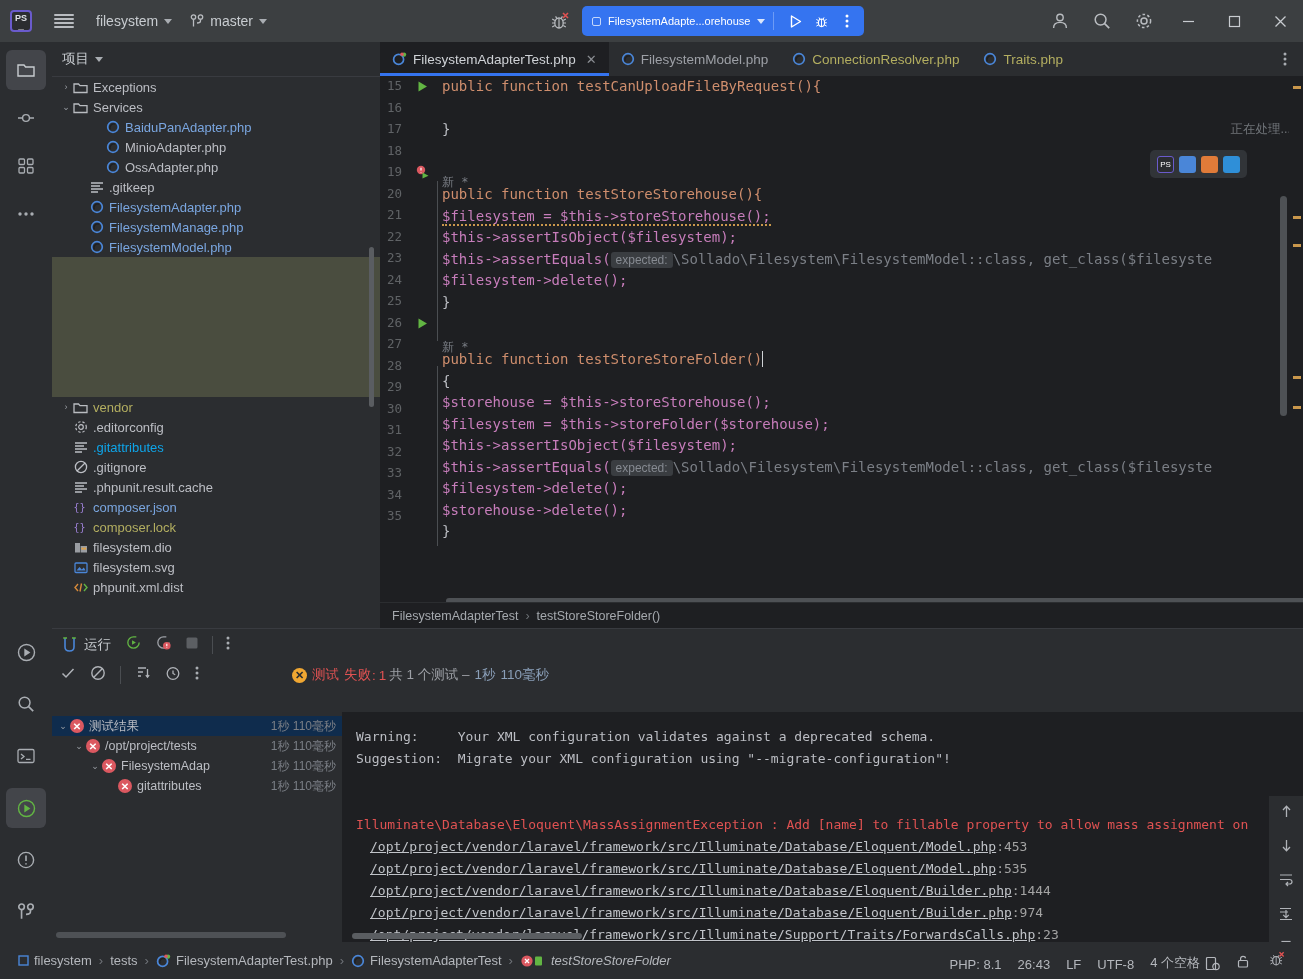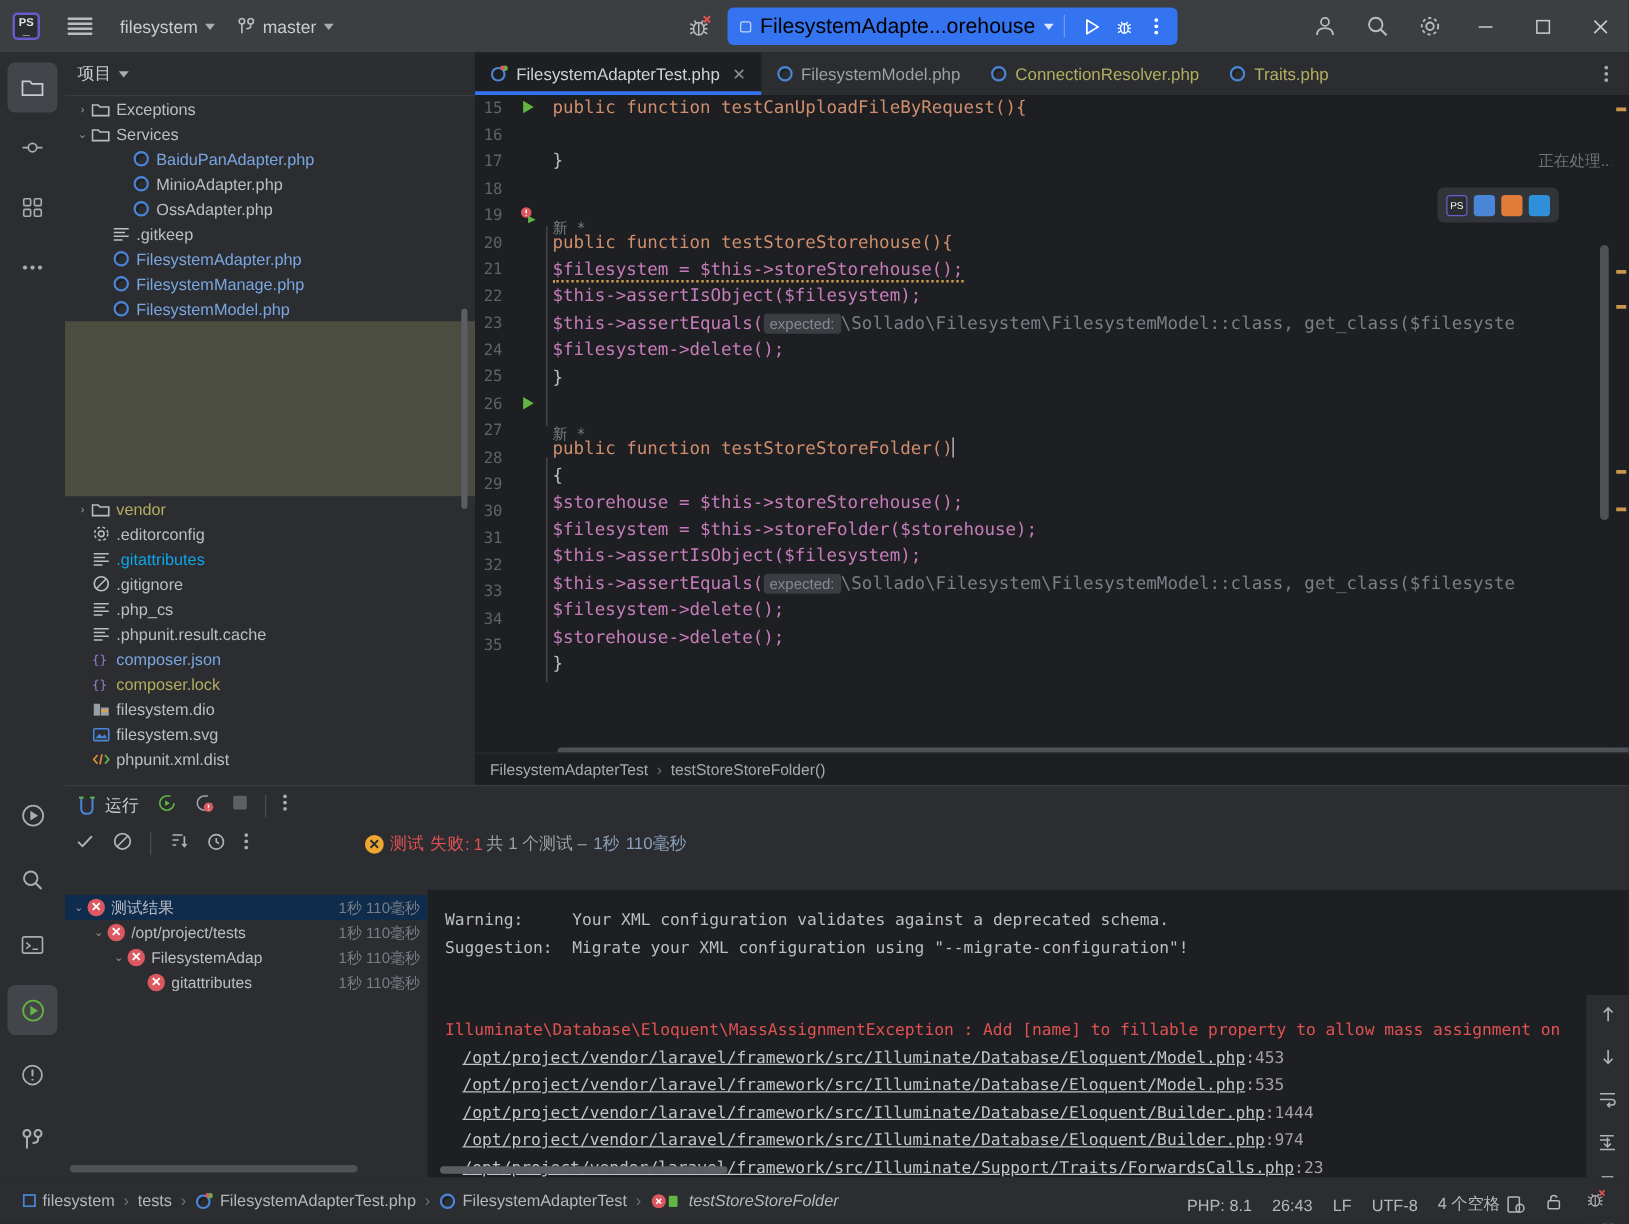--- a/index.html
+++ b/index.html
@@ -30,21 +30,21 @@
   .chev { width: 0; height: 0; border-left: 4px solid transparent; border-right: 4px solid transparent; border-top: 5px solid #a9adb2; }
   .branch-chip { display: flex; align-items: center; gap: 6px; margin-left: 18px; font-size: 14px; color: #c8ccd0; cursor: pointer; }
 
   .tb-center { position: absolute; left: 548px; top: 0; height: 42px; display: flex; align-items: center; gap: 10px; }
   .bug-x { position: relative; width: 24px; height: 24px; cursor: pointer; }
   .runcfg {
     display: flex; align-items: center; height: 30px; background: #3574f0;
     border-radius: 5px; padding: 0 4px 0 10px; cursor: pointer;
   }
   .runcfg .sqr { width: 9px; height: 9px; border: 1.5px solid #c4d7fb; border-radius: 2px; margin-right: 7px; }
-  .runcfg .name { font-size: 17px; color: #000000; }
+  .runcfg .name { font-size: 11px; color: #ffffff; }
   .runcfg .dn { margin-left: 7px; width:0;height:0;border-left:4px solid transparent;border-right:4px solid transparent;border-top:5px solid #dbe6fb; }
   .runcfg .sep { width: 1px; height: 18px; background: #6d9bf5; margin: 0 8px; }
   .runcfg .ic { width: 26px; height: 26px; display: flex; align-items: center; justify-content: center; border-radius: 4px; }
 
   .tb-right { position: absolute; right: 0; top: 0; height: 42px; display: flex; align-items: center; }
   .tb-icon { width: 42px; height: 42px; display: flex; align-items: center; justify-content: center; cursor: pointer; }
   .win-btn { width: 46px; height: 42px; display: flex; align-items: center; justify-content: center; cursor: pointer; }
 
   
   .actbar {
@@ -528,29 +528,20 @@
           </div>
           <div class="row" style="padding-left:8px;">
             <span class="arrow"></span>
             <span class="ic">
               <svg width="14" height="14" viewBox="0 0 14 14">
                 <circle cx="7" cy="7" r="5.6" fill="none" stroke="#bcbec4" stroke-width="1.3"></circle>
                 <path d="M3 11 L11 3" stroke="#bcbec4" stroke-width="1.3"></path>
               </svg>
             </span>
             <span class="lbl" style="color:#bcbec4;text-align:right;">.gitignore</span>
-          </div>
-          <div class="row" style="padding-left:8px;">
-            <span class="arrow"></span>
-            <span class="ic">
-              <svg width="14" height="12" viewBox="0 0 14 12">
-                <path d="M1 2 H13 M1 5 H10 M1 8 H13 M1 11 H8" stroke="#bcbec4" stroke-width="1.3"></path>
-              </svg>
-            </span>
-            <span class="lbl" style="color:#bcbec4;">.php_cs</span>
           </div>
           <div class="row" style="padding-left:8px;">
             <span class="arrow"></span>
             <span class="ic">
               <svg width="14" height="12" viewBox="0 0 14 12">
                 <path d="M1 2 H13 M1 5 H10 M1 8 H13 M1 11 H8" stroke="#bcbec4" stroke-width="1.3"></path>
               </svg>
             </span>
             <span class="lbl" style="color:#bcbec4;">.phpunit.result.cache</span>
           </div>

